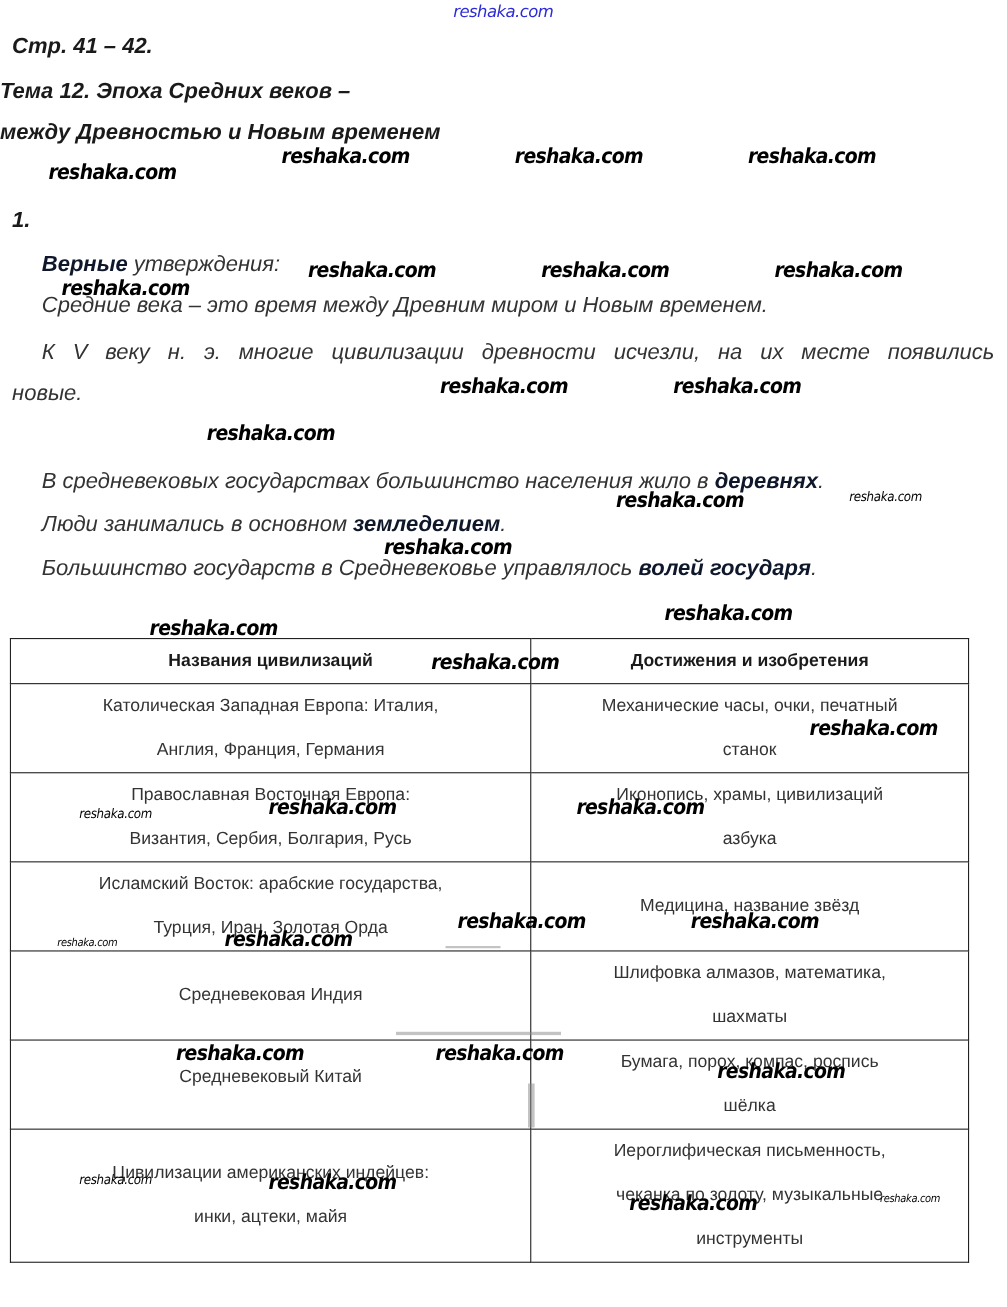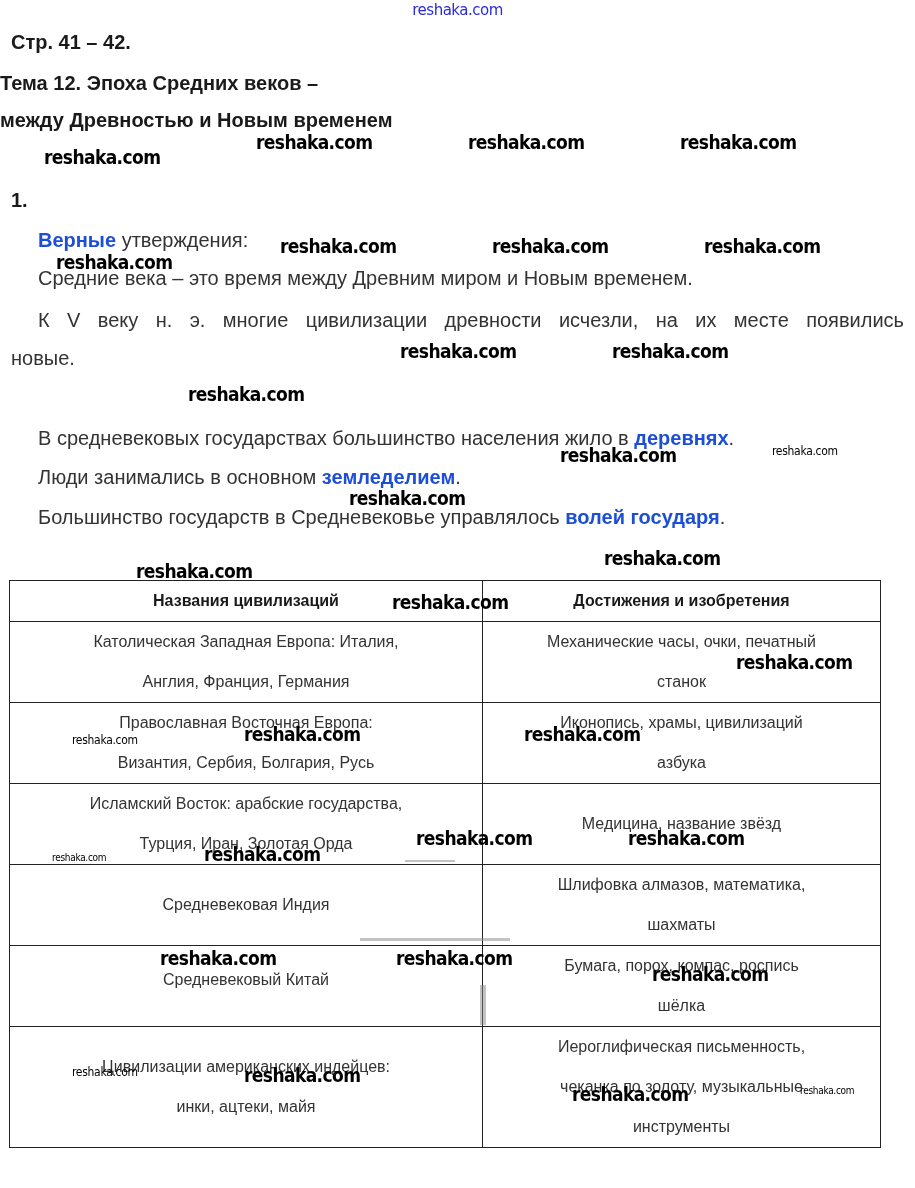--- a/index.html
+++ b/index.html
@@ -1,25 +1,25 @@
 <!DOCTYPE html>
 <html><head>
 <meta charset="utf-8">
 <style>
   html, body { margin: 0; padding: 0; background: #ffffff; }
   body { width: 915px; height: 1188px; position: relative; overflow: hidden;
          font-family: "Liberation Sans", sans-serif; color: #2e2e2e; }
-  .abs { position: absolute; white-space: nowrap; }
+  .abs { position: absolute; white-space: nowrap; font-style: italic; }
   .top-wm { left: 0; width: 915px; top: 1px; text-align: center; font-size: 15px;
             color: #2b2bd9; font-family: "DejaVu Sans", sans-serif; letter-spacing: -0.5px; }
   .page-ref { left: 11px; top: 31px; font-size: 20px; font-weight: bold; color: #1a1a1a; }
   .title { left: 0; width: 915px; font-size: 20px; font-weight: bold; color: #1a1a1a; }
   .task-num { left: 11px; top: 189px; font-size: 20px; font-weight: bold; color: #1a1a1a; }
   .para { font-size: 20px; color: #333333; }
-  .para b { color: #1d4ed8; }
+  .para b { color: #0f172a; }
   .wm { font-family: "DejaVu Sans Condensed", "DejaVu Sans", sans-serif; font-weight: bold;
         color: #000000; font-size: 19px; letter-spacing: -0.6px; z-index: 5; }
   .wm.small { font-size: 12px; font-weight: normal; letter-spacing: -0.3px; }
   table.civ { position: absolute; left: 9px; top: 580px; width: 872px; border-collapse: collapse;
               font-size: 16px; color: #333333; }
   table.civ td, table.civ th { border: 1.5px solid #222; text-align: center; vertical-align: middle;
               padding: 0 8px; line-height: 40px; }
   table.civ th { height: 40px; font-weight: bold; color: #1a1a1a; }
   table.civ td.c1 { width: 456px; }
   table.civ tr.r { height: 80px; }

